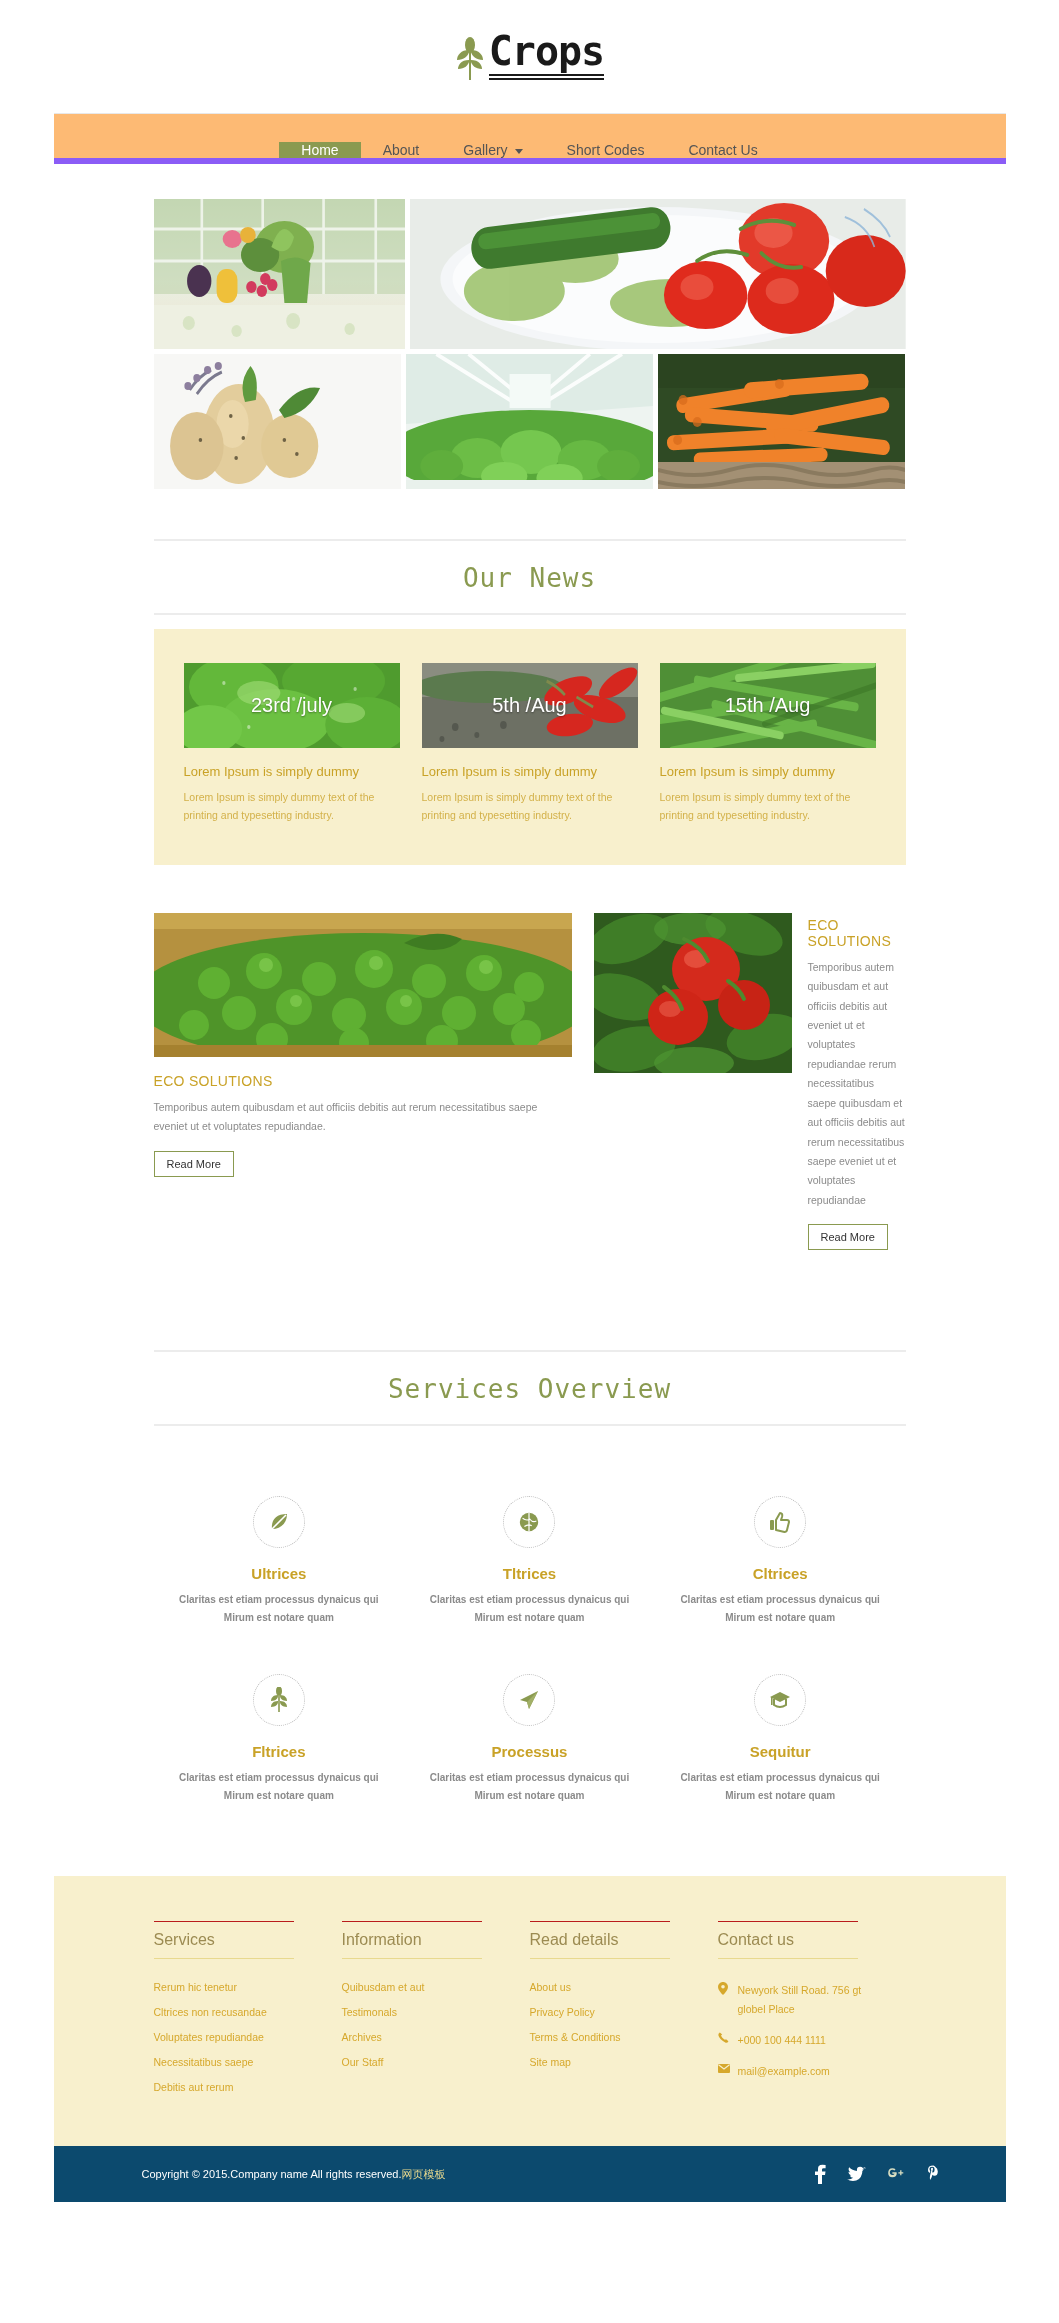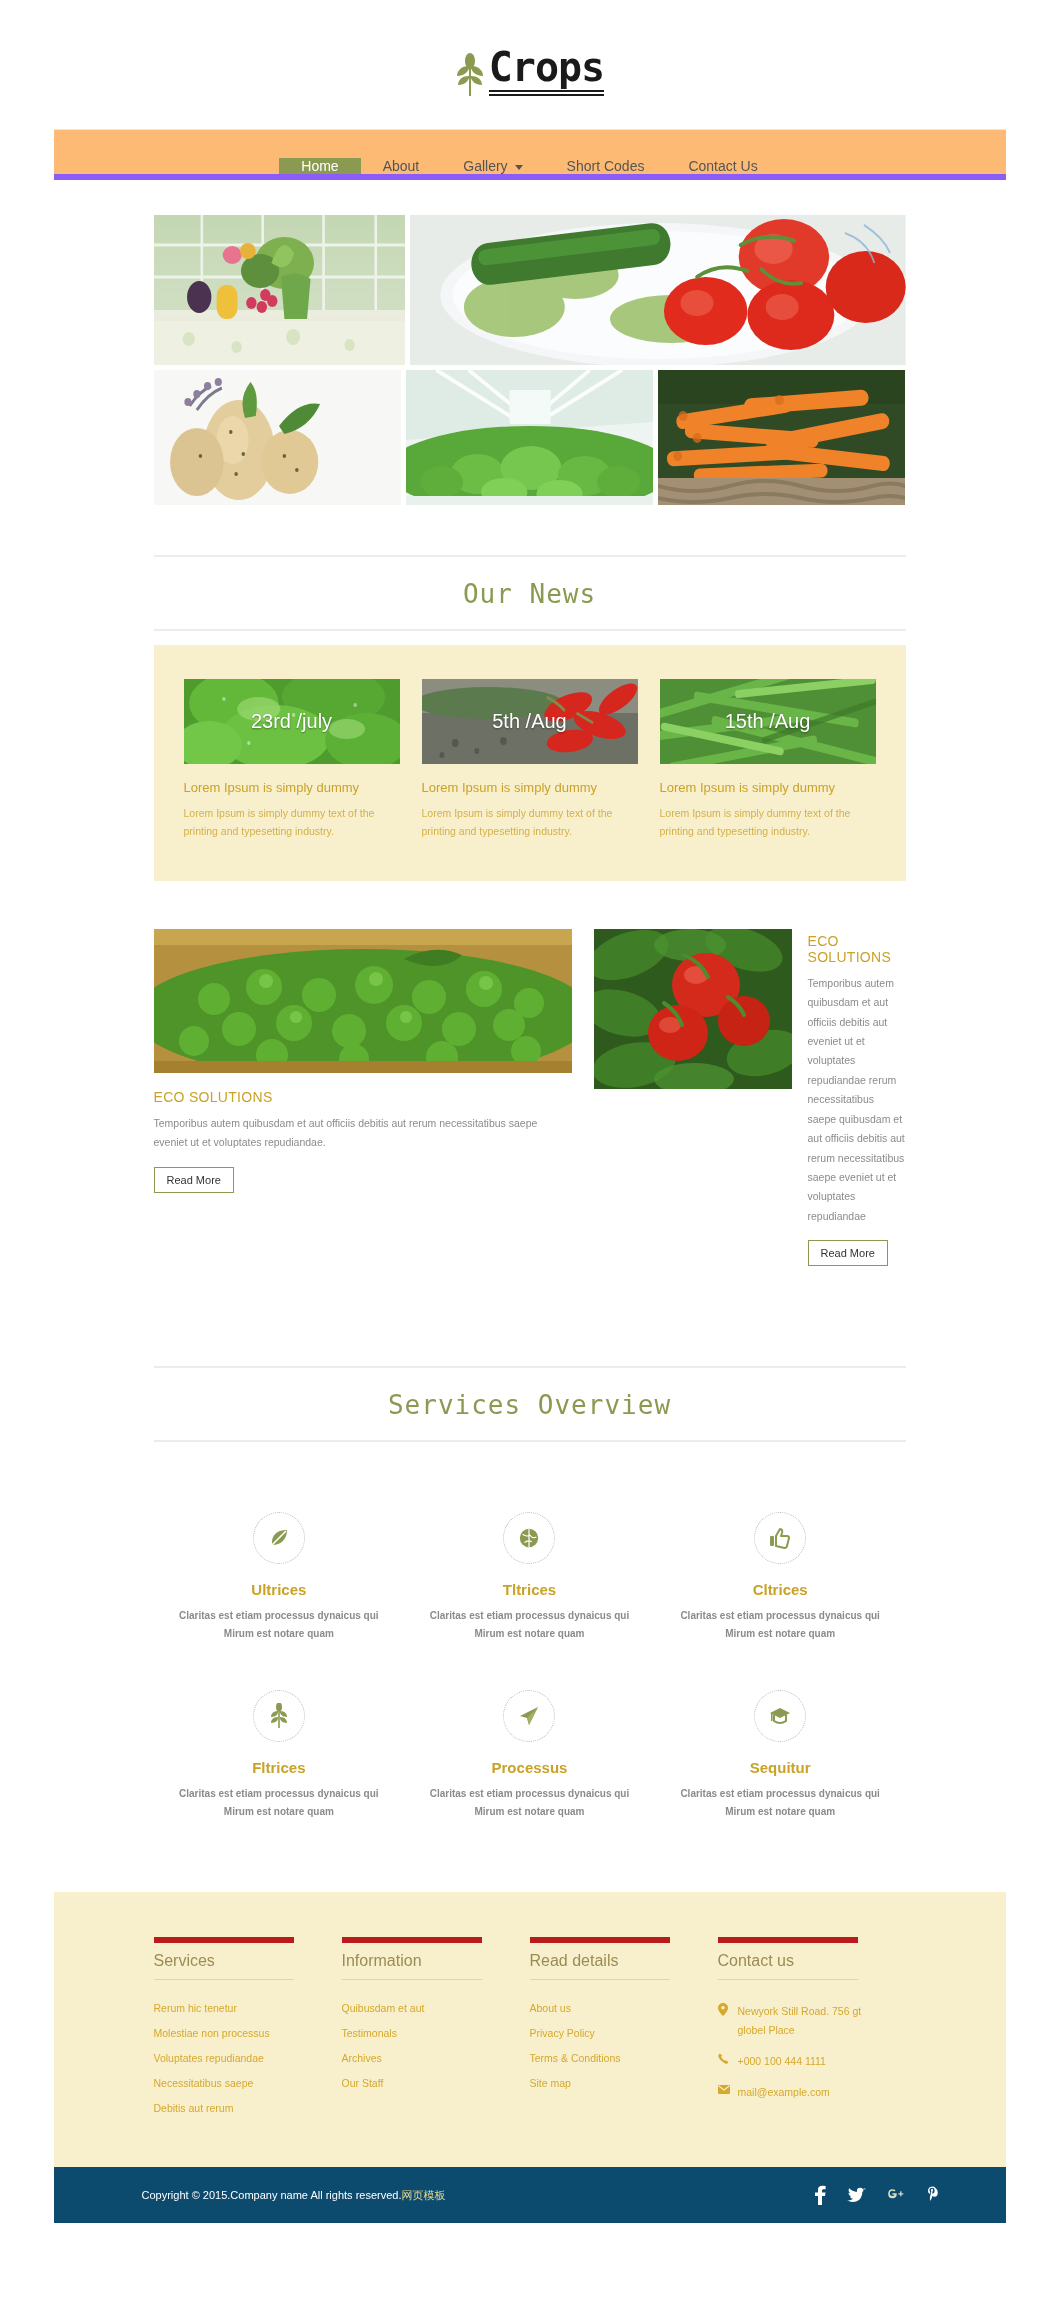--- a/index.html
+++ b/index.html
@@ -3,21 +3,21 @@
 <meta charset="utf-8">
 <style>
   * { box-sizing: border-box; margin: 0; padding: 0; }
   body {
     width: 1059px;
     font-family: "Liberation Sans", sans-serif;
     background: #ffffff;
     color: #555;
     -webkit-font-smoothing: antialiased;
   }
-  .page { width: 952px; margin: 16px auto; }
+  .page { width: 952px; margin: 0 auto; }
 
   
   .header {
     height: 114px;
     background: #fff;
     display: flex;
     align-items: center;
     justify-content: center;
     border-bottom: 1px solid #e8e8e8;
   }
@@ -186,21 +186,21 @@
 
   
   .footer {
     background: #f8f0cd;
     margin-top: 46px;
     padding: 45px 100px 40px 100px;
   }
   .footer-grid { display: flex; }
   .fcol { flex: 1; padding-right: 20px; }
   .fcol-head {
-    border-top: 6px solid #b91c1c;
+    border-top: 1px solid #b91c1c;
     border-bottom: 1px solid #e8d98e;
     padding: 9px 0 9px 0;
     font-size: 16px;
     color: #9c8b52;
     margin-bottom: 22px;
     display: inline-block;
     min-width: 140px;
   }
   .flink {
     display: block;
@@ -704,21 +704,21 @@
 
     </div>
   </div>
 
   <div class="footer">
     <div class="footer-grid">
 
       <div class="fcol">
         <div class="fcol-head">Services</div>
         <a class="flink">Rerum hic tenetur</a>
-        <a class="flink">Molestiae non processus</a>
+        <a class="flink">Cltrices non recusandae</a>
         <a class="flink">Voluptates repudiandae</a>
         <a class="flink">Necessitatibus saepe</a>
         <a class="flink">Debitis aut rerum</a>
       </div>
 
       <div class="fcol">
         <div class="fcol-head">Information</div>
         <a class="flink">Quibusdam et aut</a>
         <a class="flink">Testimonals</a>
         <a class="flink">Archives</a>

